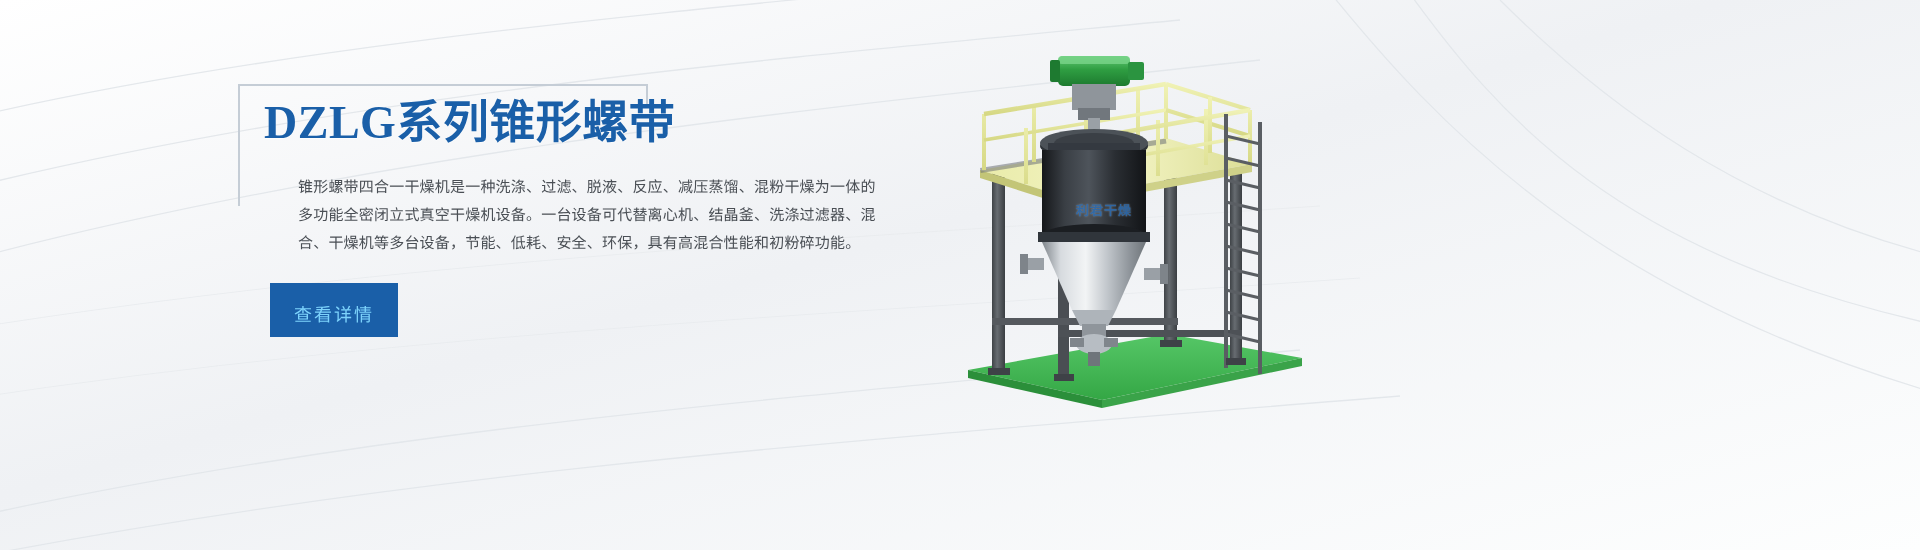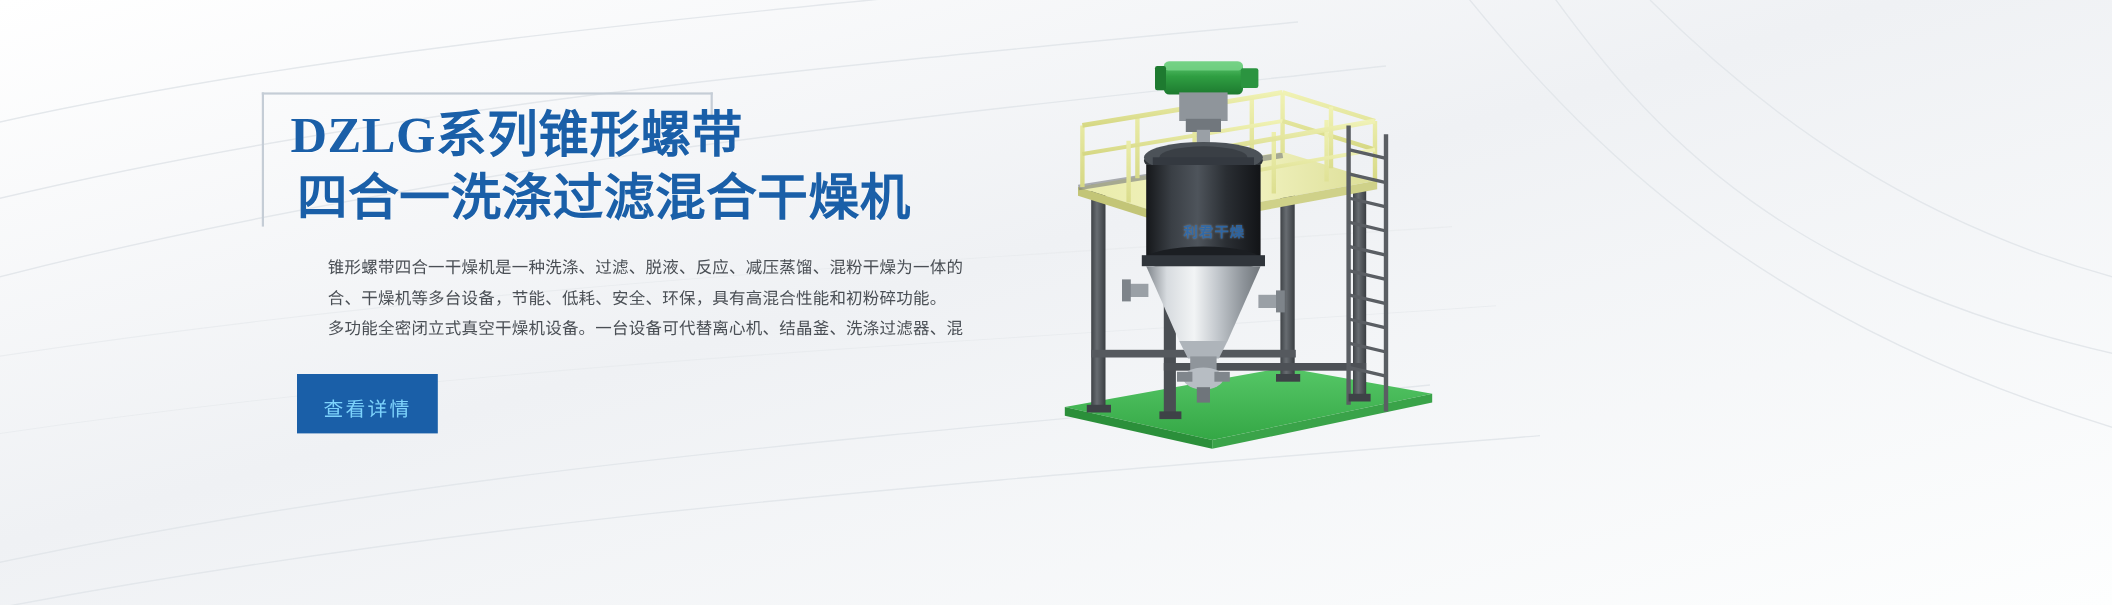--- a/index.html
+++ b/index.html
@@ -118,27 +118,26 @@
     </svg>
   </div>
 
   <div class="text-block">
 
     <div class="frame-corner"></div>
     <div class="frame-right"></div>
 
     <h1 class="headline">
       <span class="ln ln1">DZLG系列锥形螺带</span>
-      <span class="ln ln2">四合一洗涤过滤混合干燥机</span>
     </h1>
 
     <div class="paragraph">
       <span>锥形螺带四合一干燥机是一种洗涤、过滤、脱液、反应、减压蒸馏、混粉干燥为一体的</span>
+      <span>多功能全密闭立式真空干燥机设备。一台设备可代替离心机、结晶釜、洗涤过滤器、混</span>
       <span>合、干燥机等多台设备，节能、低耗、安全、环保，具有高混合性能和初粉碎功能。</span>
-      <span>多功能全密闭立式真空干燥机设备。一台设备可代替离心机、结晶釜、洗涤过滤器、混</span>
     </div>
 
     <button class="cta">查看详情</button>
   </div>
 
   <div class="machine">
     <svg width="420" height="400" viewBox="0 0 420 400" xmlns="http://www.w3.org/2000/svg">
       <defs>
         <linearGradient id="steelV" x1="0" y1="0" x2="1" y2="0">
           <stop offset="0%" stop-color="#7f858b"></stop>

